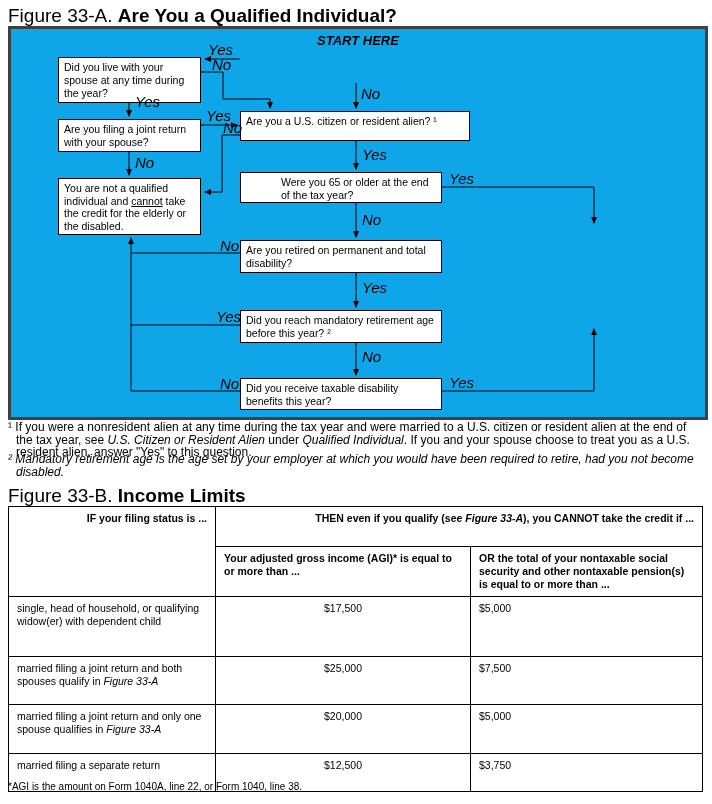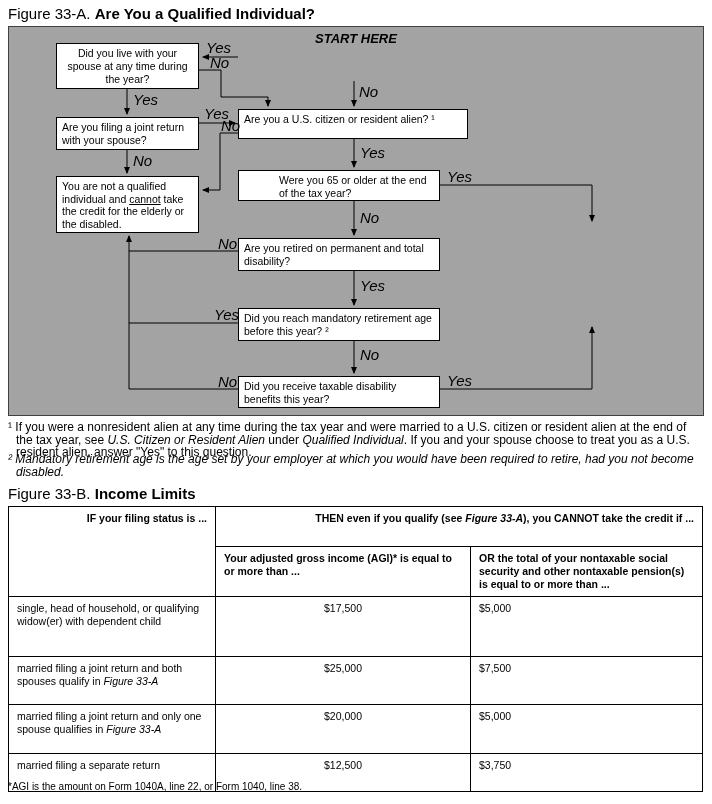--- a/index.html
+++ b/index.html
@@ -1,20 +1,20 @@
 <!DOCTYPE html>
 <html><head>
 <meta charset="utf-8">
 <style>
   html,body{margin:0;padding:0;background:#fff;}
   .page{position:relative;width:712px;height:804px;background:#fff;color:#000;
         font-family:"Liberation Sans",sans-serif;overflow:hidden;}
-  .fig-title{position:absolute;font-size:15px;white-space:nowrap;}
+  .fig-title{position:absolute;font-size:19px;white-space:nowrap;}
   .fig-title .t{font-weight:bold;}
-  .fc{position:absolute;left:8px;top:26px;width:694px;height:388px;border:1px solid #404040;background:#a3a3a3;}
+  .fc{position:absolute;left:8px;top:26px;width:694px;height:388px;border:3px solid #404040;background:#0ea5e9;}
   .fc svg{position:absolute;left:0;top:0;}
   .start-here{position:absolute;left:0;right:0;top:4px;text-align:center;
               font-weight:bold;font-style:italic;font-size:13px;}
   .fc-box{position:absolute;border:1px solid #000;background:#fff;box-sizing:border-box;
           font-size:10.5px;line-height:13px;padding:3px 5px;}
   .fc-label{position:absolute;font-style:italic;font-size:15px;line-height:13px;}
   .st-i{font-style:italic;}
   .st-u{text-decoration:underline;}
   .fnote{position:absolute;left:8px;width:694px;font-size:12px;line-height:12.5px;
          padding-left:8px;text-indent:-8px;box-sizing:border-box;}
@@ -64,21 +64,21 @@
         <line x1="229" y1="224" x2="120" y2="224"></line>
         <line x1="229" y1="296" x2="120" y2="296"></line>
         <line x1="229" y1="362" x2="120" y2="362"></line>
         <line x1="120" y1="362" x2="120" y2="209" marker-end="url(#ah)"></line>
         <polyline points="431,362 583,362 583,300" marker-end="url(#ah)"></polyline>
       </g>
     </svg>
 
     <div class="start-here">START HERE</div>
 
-    <div class="fc-box" style="left:47px;top:16px;width:143px;height:46px;text-align:center;">Did you live with your spouse at any time during the year?</div>
+    <div class="fc-box" style="left:47px;top:28px;width:143px;height:46px;">Did you live with your spouse at any time during the year?</div>
     <div class="fc-box" style="left:47px;top:90px;width:143px;height:33px;">Are you filing a joint return with your spouse?</div>
     <div class="fc-box" style="left:229px;top:82px;width:230px;height:30px;">Are you a U.S. citizen or resident alien? ¹</div>
     <div class="fc-box" style="left:229px;top:143px;width:202px;height:31px;padding-left:40px;">Were you 65 or older at the end of the tax year?</div>
     <div class="fc-box" style="left:47px;top:149px;width:143px;height:57px;line-height:12.5px;"><span>You are not a qualified individual and </span><span class="st-u">cannot</span><span> take the credit for the elderly or the disabled.</span></div>
     <div class="fc-box" style="left:229px;top:211px;width:202px;height:33px;">Are you retired on permanent and total disability?</div>
     <div class="fc-box" style="left:229px;top:281px;width:202px;height:33px;">Did you reach mandatory retirement age before this year? ²</div>
     <div class="fc-box" style="left:229px;top:349px;width:202px;height:32px;">Did you receive taxable disability benefits this year?</div>
 
     <span class="fc-label" style="left:197px;top:14px;">Yes</span>
     <span class="fc-label" style="left:201px;top:29px;">No</span>

